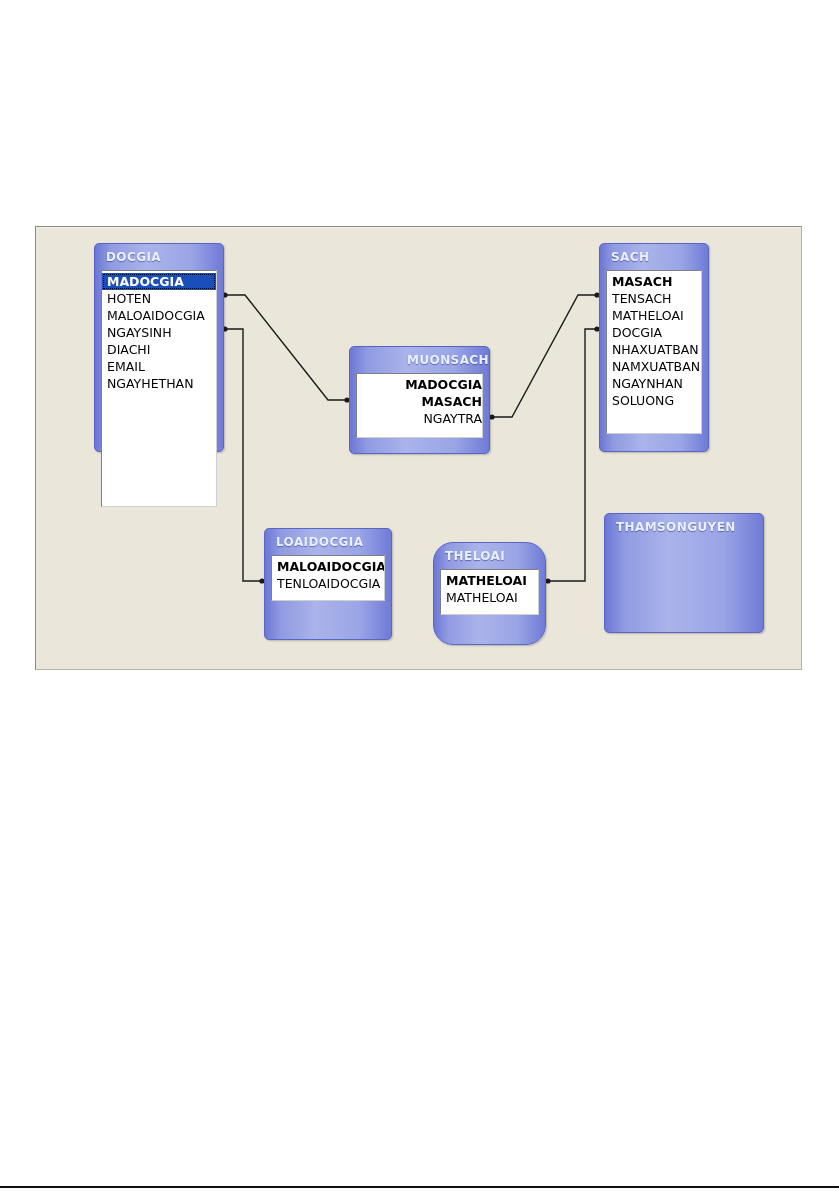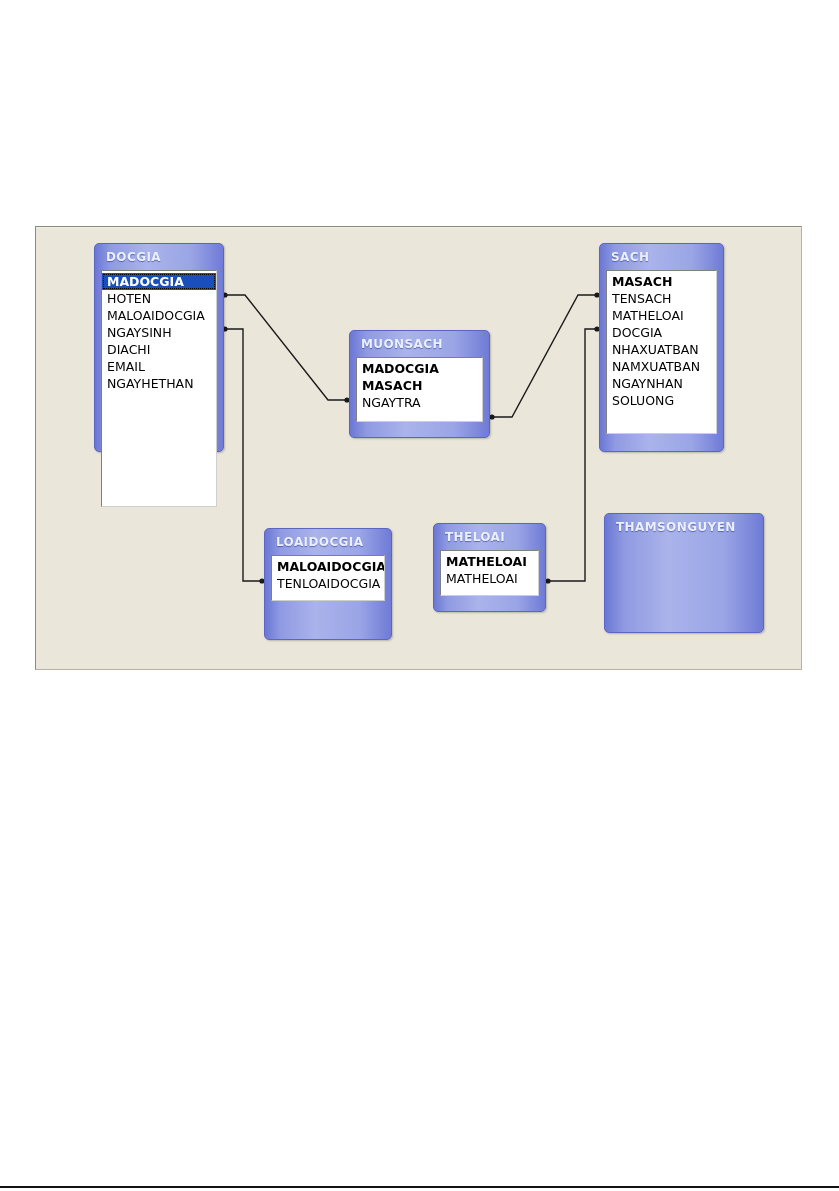--- a/index.html
+++ b/index.html
@@ -138,52 +138,52 @@
           <div class="fld pk sel">MADOCGIA</div>
           <div class="fld">HOTEN</div>
           <div class="fld">MALOAIDOCGIA</div>
           <div class="fld">NGAYSINH</div>
           <div class="fld">DIACHI</div>
           <div class="fld">EMAIL</div>
           <div class="fld">NGAYHETHAN</div>
           <div class="fld-pad" style="height: 112px;"></div>
         </div>
       </div>
-      <div class="tbl" style="left: 563px; top: 16px; width: 125px; height: 209px;">
+      <div class="tbl" style="left: 563px; top: 16px; width: 110px; height: 209px;">
         <div class="tbl-title">SACH</div>
         <div class="tbl-fields">
           <div class="fld pk">MASACH</div>
           <div class="fld">TENSACH</div>
           <div class="fld">MATHELOAI</div>
           <div class="fld">DOCGIA</div>
           <div class="fld">NHAXUATBAN</div>
           <div class="fld">NAMXUATBAN</div>
           <div class="fld">NGAYNHAN</div>
           <div class="fld">SOLUONG</div>
           <div class="fld-pad" style="height: 22px;"></div>
         </div>
       </div>
-      <div class="tbl" style="left: 313px; top: 103px; width: 141px; height: 108px;">
+      <div class="tbl" style="left: 313px; top: 119px; width: 141px; height: 108px; text-align: right;">
         <div class="tbl-title">MUONSACH</div>
         <div class="tbl-fields">
           <div class="fld pk">MADOCGIA</div>
           <div class="fld pk">MASACH</div>
           <div class="fld">NGAYTRA</div>
           <div class="fld-pad" style="height: 8px;"></div>
         </div>
       </div>
       <div class="tbl" style="left: 228px; top: 301px; width: 128px; height: 112px;">
         <div class="tbl-title">LOAIDOCGIA</div>
         <div class="tbl-fields">
           <div class="fld pk">MALOAIDOCGIA</div>
           <div class="fld">TENLOAIDOCGIA</div>
           <div class="fld-pad" style="height: 6px;"></div>
         </div>
       </div>
-      <div class="tbl" style="left: 397px; top: 296px; width: 113px; height: 89px;">
+      <div class="tbl" style="left: 397px; top: 315px; width: 113px; height: 103px; border-radius: 20px;">
         <div class="tbl-title">THELOAI</div>
         <div class="tbl-fields">
           <div class="fld pk">MATHELOAI</div>
           <div class="fld">MATHELOAI</div>
           <div class="fld-pad" style="height: 6px;"></div>
         </div>
       </div>
       <div class="tbl" style="left: 568px; top: 286px; width: 160px; height: 120px;">
         <div class="tbl-title">THAMSONGUYEN</div>
       </div>

